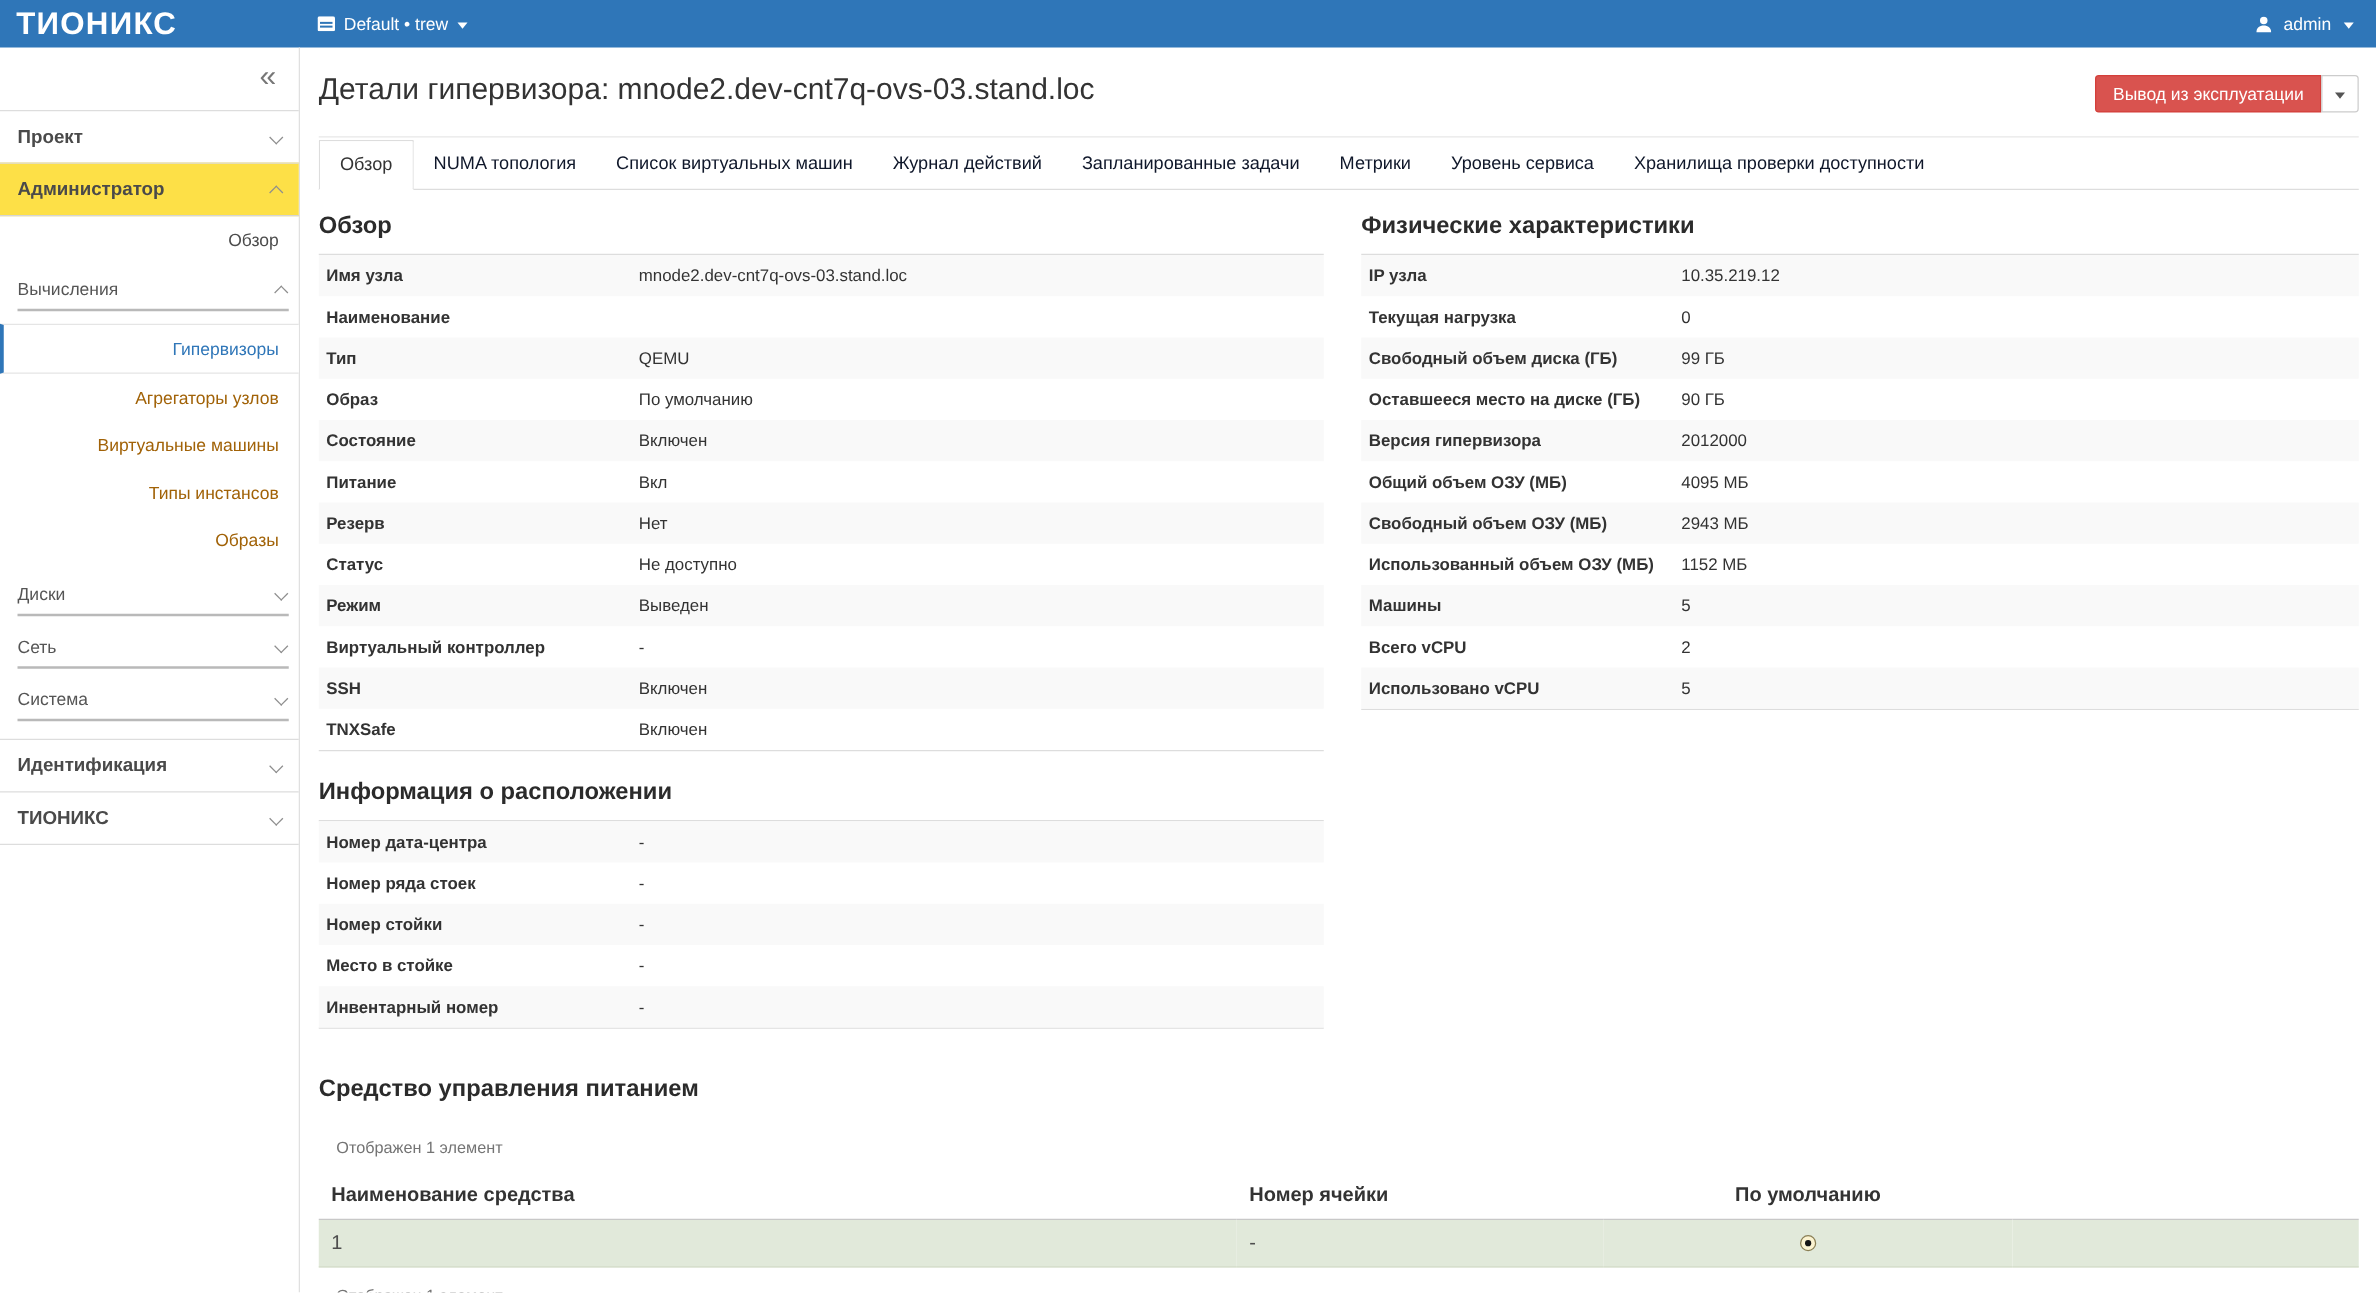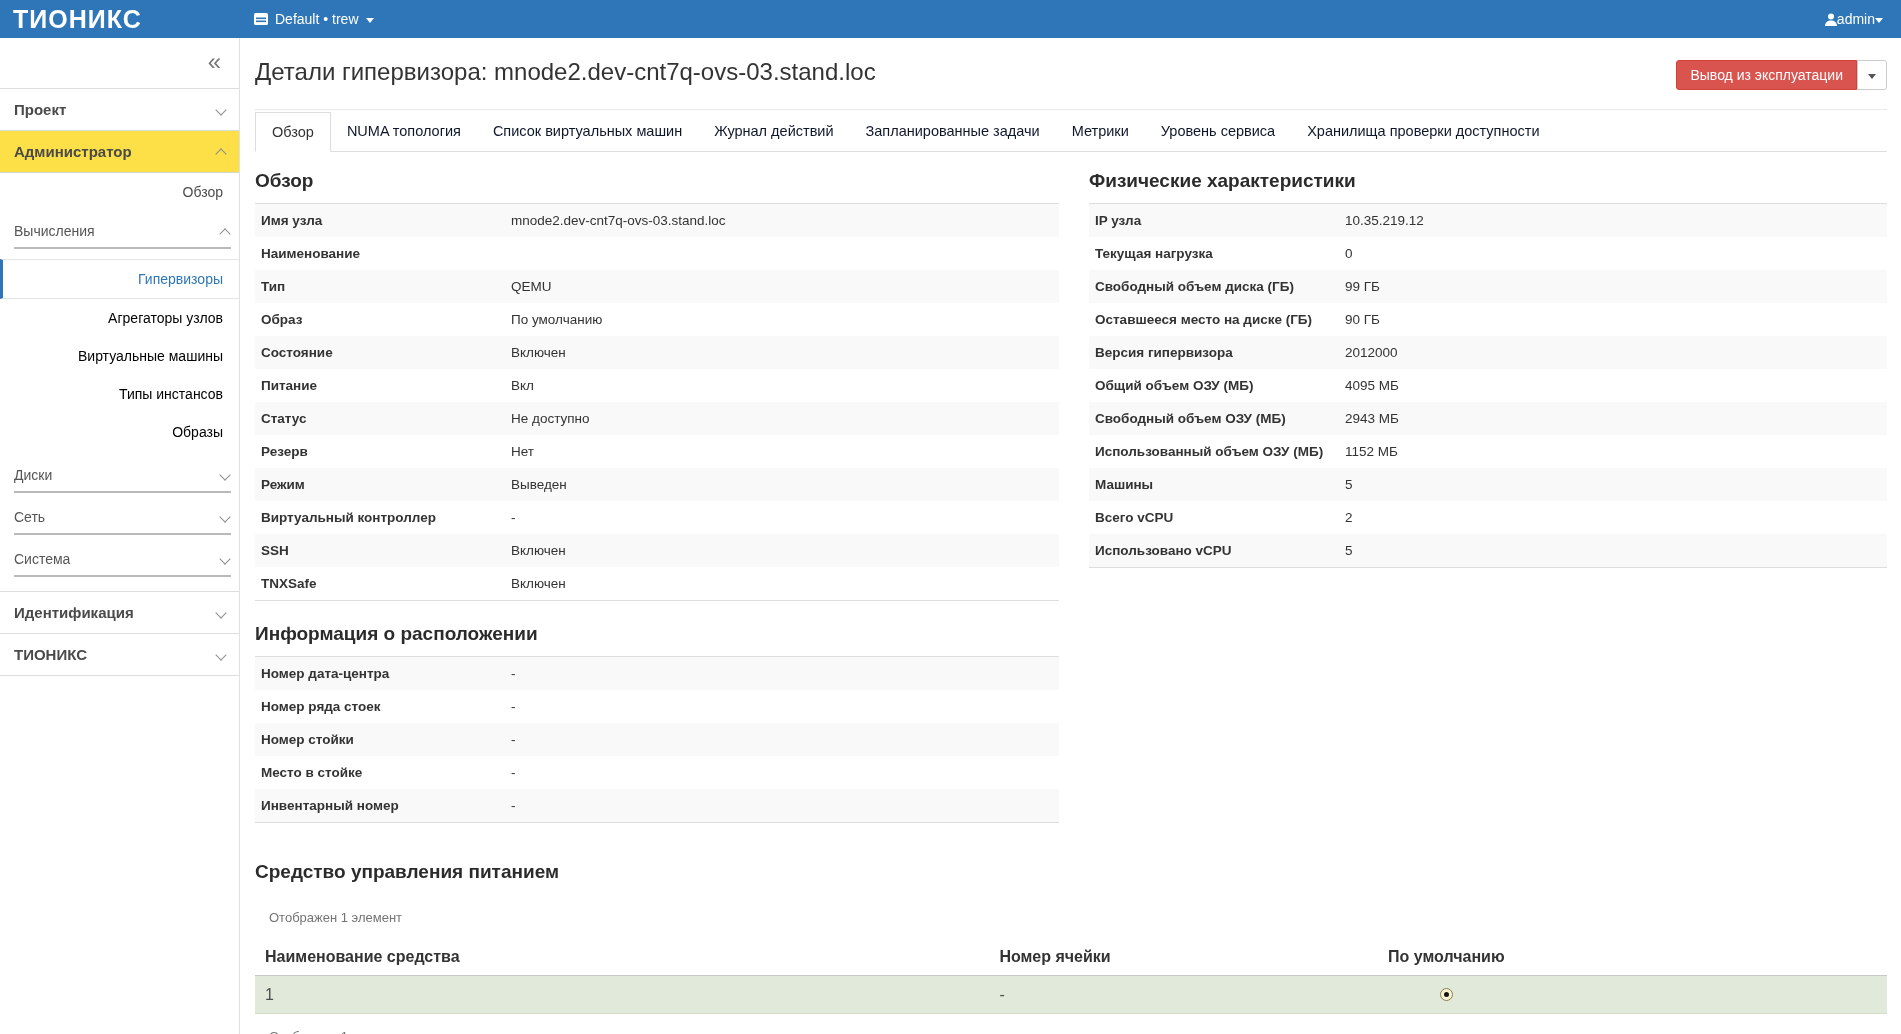--- a/index.html
+++ b/index.html
@@ -6,37 +6,37 @@
   body{
     width:1901px;height:1034px;overflow:hidden;background:#fff;
     font-family:"Liberation Sans","DejaVu Sans",sans-serif;color:#333;
     -webkit-font-smoothing:antialiased;
   }
   
   .navbar{height:38px;background:#2f76b8;display:flex;align-items:center;color:#fff;}
   .brand{width:240px;box-sizing:border-box;padding-left:13px;font-size:25px;font-weight:bold;letter-spacing:1px;cursor:pointer;}
   .crumb{margin-left:14px;font-size:14px;display:flex;align-items:center;gap:7px;cursor:pointer;}
   .navspacer{flex:1;}
-  .usermenu{margin-right:18px;font-size:14px;display:flex;align-items:center;gap:0;cursor:pointer;text-align:center;}
+  .usermenu{margin-right:18px;font-size:14px;display:flex;align-items:center;gap:10px;cursor:pointer;text-align:center;}
   .caret{width:0;height:0;border-left:4px solid transparent;border-right:4px solid transparent;border-top:5px solid #fff;display:inline-block;margin-top:2px;}
   .caret.dark{border-top-color:#555;}
   
   .layout{display:flex;height:996px;}
   .sidebar{width:239px;flex-shrink:0;border-right:1px solid #e0e0e0;box-sizing:content-box;font-size:14px;}
   .collapse-row{height:50px;box-sizing:border-box;text-align:right;padding:12px 18px 0;}
   .collapse-glyph{font-size:24px;color:#777;cursor:pointer;line-height:1;}
   .nav-row{display:flex;justify-content:space-between;align-items:center;padding:12px 14px;font-size:15px;font-weight:600;color:#4a4a4a;border-top:1px solid #ddd;cursor:pointer;}
   .nav-row:last-child{border-bottom:1px solid #ddd;}
   .nav-row.open{background:#fde047;border-bottom:1px solid #d5d5d5;}
   .chev{display:inline-block;width:7px;height:7px;border-right:1.4px solid #8e8e8e;border-bottom:1.4px solid #8e8e8e;transform:rotate(45deg);margin-left:6px;}
   .chev.up{transform:rotate(-135deg);margin-top:5px;}
   .overview-link{display:block;text-align:right;padding:11px 16px;color:#4c4c4c;cursor:pointer;}
   .side-sec{margin:0 8px 0 14px;padding:16px 2px 8px 0;border-bottom:2px solid #b9b9b9;color:#555;display:flex;justify-content:space-between;align-items:center;cursor:pointer;}
   .side-sec.first{padding-top:12px;}
-  .side-item{text-align:right;padding:11px 16px;color:#000000;cursor:pointer;}
+  .side-item{text-align:right;padding:11px 16px;color:#a16207;cursor:pointer;}
   .side-item.active{margin-top:10px;background:#fff;border-top:1px solid #e5e5e5;border-bottom:1px solid #e5e5e5;border-left:3px solid #2f76b8;color:#2f76b8;padding-left:13px;}
   .side-bottom{margin-top:14px;}
   
   .main{flex:1;padding:0 14px 0 15px;min-width:0;}
   .page-header{display:flex;justify-content:space-between;align-items:flex-start;height:72px;box-sizing:border-box;padding-top:20px;border-bottom:1px solid #e8e8e8;}
   .page-title{font-size:24px;font-weight:400;color:#333;line-height:28px;margin:0;}
   .btn-group{display:flex;margin-top:2px;}
   .btn-danger{background:#d9534f;border:1px solid #d43f3a;color:#fff;font-size:14px;line-height:18px;padding:5px 13px;border-radius:3px 0 0 3px;cursor:pointer;font-family:inherit;margin-left:45px;}
   .btn-caret{background:#fff;border:1px solid #ccc;border-left:1px solid #ccc;width:30px;border-radius:0 3px 3px 0;cursor:pointer;display:flex;align-items:center;justify-content:center;}
   .tabs{display:flex;border-bottom:1px solid #ddd;margin-top:2px;}
@@ -197,26 +197,26 @@
             </div>
           <div class="drow">
               <div class="dt">Состояние</div>
               <div class="dd">Включен</div>
             </div>
           <div class="drow">
               <div class="dt">Питание</div>
               <div class="dd">Вкл</div>
             </div>
           <div class="drow">
+              <div class="dt">Резерв</div>
+              <div class="dd">Нет</div>
+            </div>
+          <div class="drow">
               <div class="dt">Статус</div>
               <div class="dd">Не доступно</div>
-            </div>
-          <div class="drow">
-              <div class="dt">Резерв</div>
-              <div class="dd">Нет</div>
             </div>
           <div class="drow">
               <div class="dt">Режим</div>
               <div class="dd">Выведен</div>
             </div>
           <div class="drow">
               <div class="dt">Виртуальный контроллер</div>
               <div class="dd">-</div>
             </div>
           <div class="drow">

